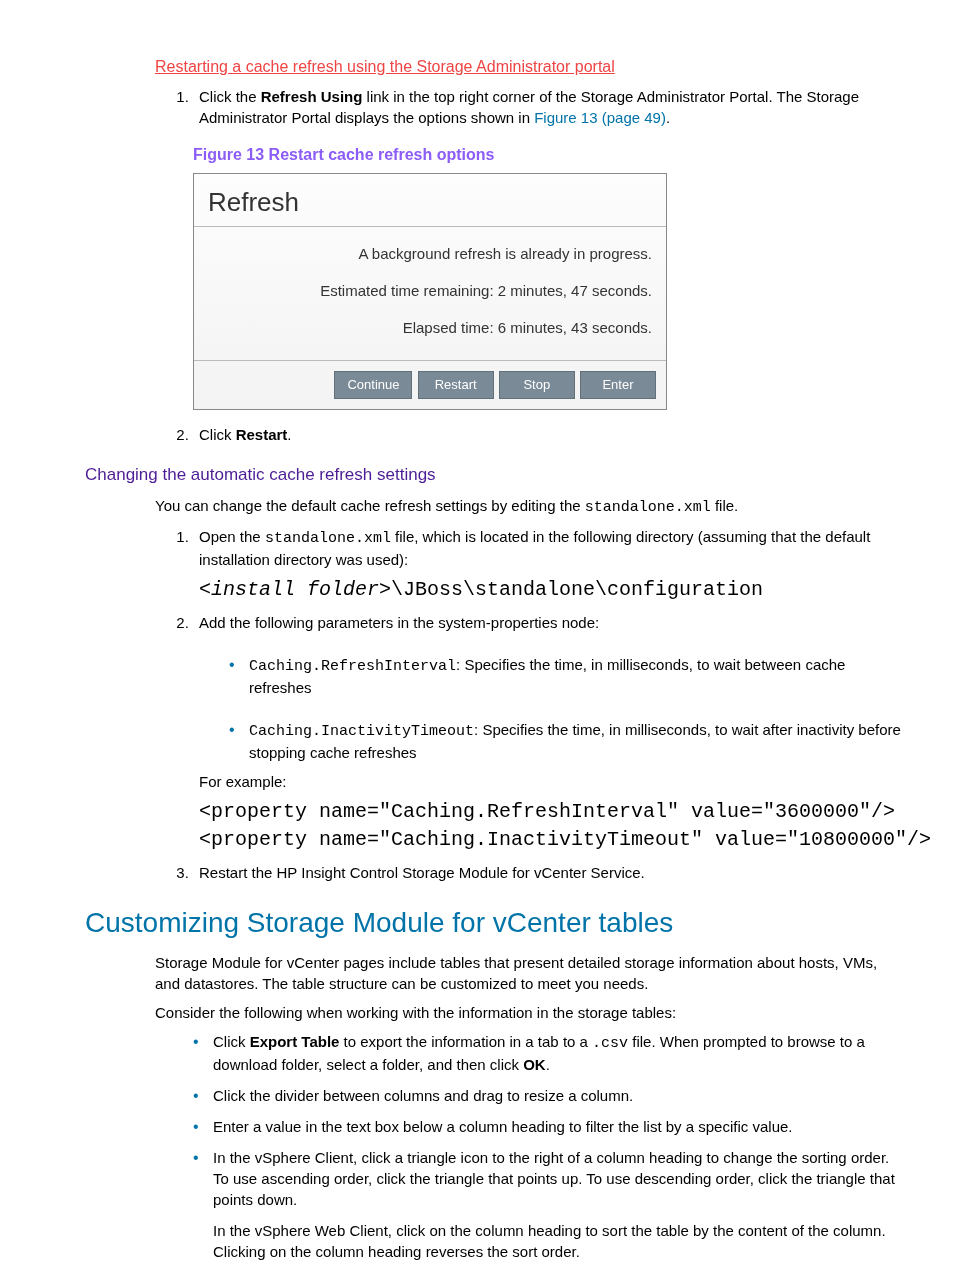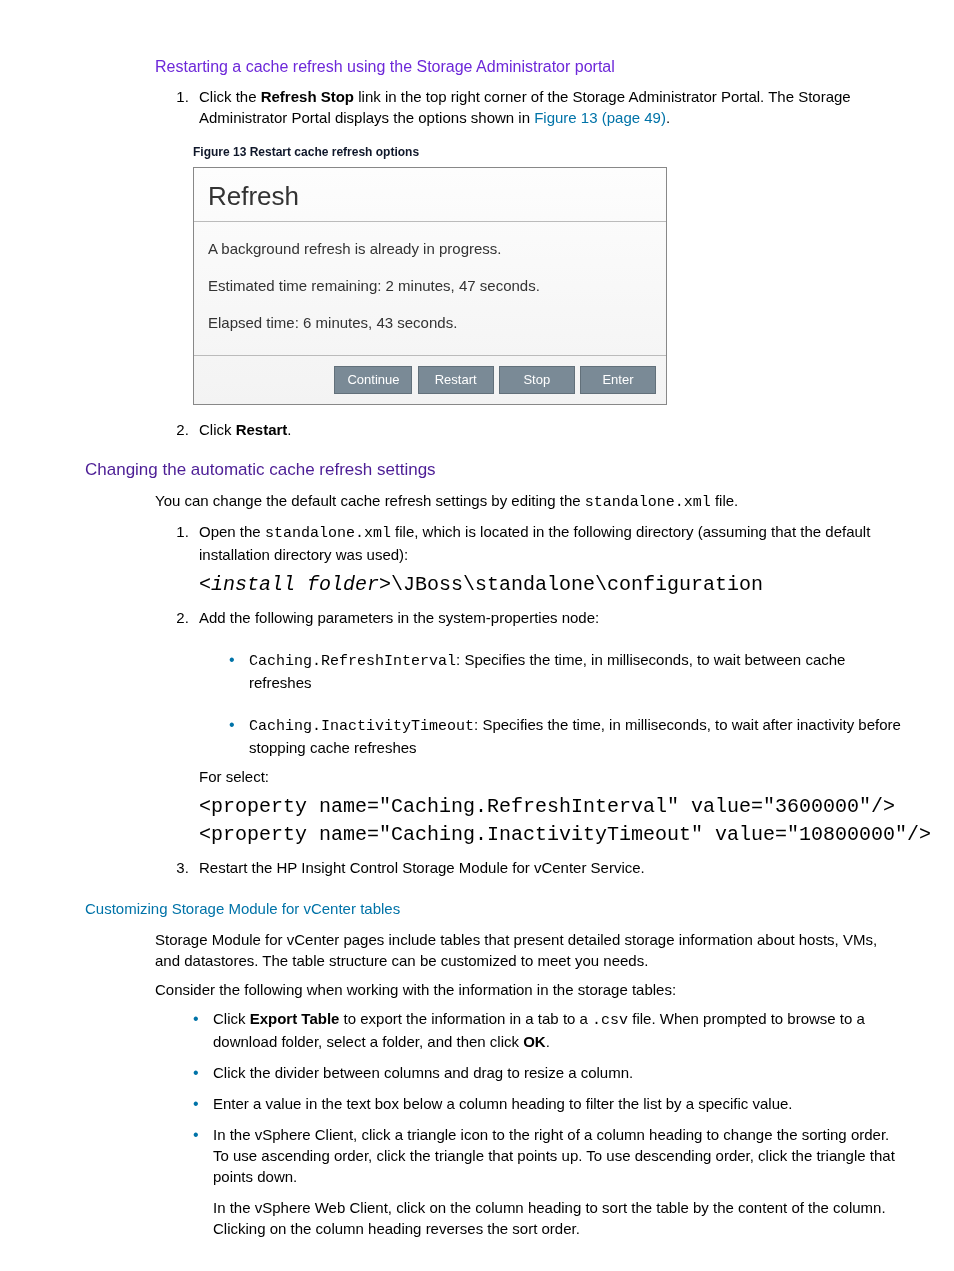--- a/index.html
+++ b/index.html
@@ -6,35 +6,36 @@
     font-family: Arial, Helvetica, sans-serif;
     font-size: 15px;
     line-height: 1.4;
     color: #000;
     margin: 0;
     padding: 50px 50px 30px 85px;
     width: 954px;
     box-sizing: border-box;
   }
   .heading4 {
-    color: #6d28d9;
+    color: #ef4444;
     font-size: 16px;
     font-weight: normal;
     margin: 6px 0 8px 0;
     padding-left: 70px;
+    text-decoration: underline;
   }
   .heading3 {
     color: #4c1d95;
     font-size: 17px;
     font-weight: normal;
     margin: 18px 0 8px 0;
   }
   .heading2 {
     color: #0073a8;
-    font-size: 15px;
+    font-size: 28px;
     font-weight: normal;
     margin: 20px 0 10px 0;
   }
   ol.num {
     list-style: decimal;
     padding-left: 108px;
     margin: 6px 0 6px 0;
   }
   ol.num > li {
     padding-left: 6px;
@@ -78,23 +79,23 @@
     font-size: 16px;
   }
   .para-indent {
     padding-left: 70px;
     margin: 6px 0 8px 0;
   }
   .link {
     color: #0073a8;
   }
   .figcaption {
-    color: #0f172a;
+    color: #8b5cf6;
     font-weight: bold;
-    font-size: 12px;
+    font-size: 16px;
     margin: 16px 0 6px 108px;
   }
   .dialog-wrap {
     margin-left: 108px;
     margin-bottom: 14px;
   }
   .dialog {
     width: 472px;
     border: 1px solid #888;
     background: linear-gradient(#fdfdfd, #f3f3f3);
@@ -110,21 +111,22 @@
     border: none;
     border-top: 1px solid #bbb;
     margin: 0;
   }
   .dialog-body {
     padding: 16px 14px 6px 14px;
     color: #333;
     font-size: 15px;
   }
   .dialog-body p {
-    margin: 0 0 16px 0;
+    margin: 0 0 16px 12px;
+    text-align: right;
   }
   .dialog-buttons {
     border-top: 1px solid #bbb;
     padding: 10px 10px 10px 10px;
     text-align: right;
   }
   .dlg-btn {
     display: inline-block;
     background: #7a8a96;
     color: #fff;
@@ -157,21 +159,21 @@
     padding-right: 0px;
   }
 </style>
 </head>
 <body>
 
 <div class="heading4">Restarting a cache refresh using the Storage Administrator portal</div>
 
 <ol class="num">
   <li>
-    <span>Click the </span><b>Refresh Stop</b><span> link in the top right corner of the Storage Administrator Portal. The Storage Administrator Portal displays the options shown in </span><span class="link">Figure 13 (page 49)</span><span>.</span>
+    <span>Click the </span><b>Refresh Using</b><span> link in the top right corner of the Storage Administrator Portal. The Storage Administrator Portal displays the options shown in </span><span class="link">Figure 13 (page 49)</span><span>.</span>
   </li>
 </ol>
 
 <div class="figcaption">Figure 13 Restart cache refresh options</div>
 
 <div class="dialog-wrap">
   <div class="dialog">
     <div class="dialog-title">Refresh</div>
     <hr class="dialog-sep">
     <div class="dialog-body">
@@ -204,21 +206,21 @@
   <li>
     <span>Open the </span><code>standalone.xml</code><span> file, which is located in the following directory (assuming that the default installation directory was used):</span>
     <div class="codeblock sub-indent"><i>&lt;install folder&gt;</i><span>\JBoss\standalone\configuration</span></div>
   </li>
   <li>
     <span>Add the following parameters in the system-properties node:</span>
     <ul class="sub-bullets">
       <li><code>Caching.RefreshInterval</code><span>: Specifies the time, in milliseconds, to wait between cache refreshes</span></li>
       <li><code>Caching.InactivityTimeout</code><span>: Specifies the time, in milliseconds, to wait after inactivity before stopping cache refreshes</span></li>
     </ul>
-    <div class="sub-indent">For select:</div>
+    <div class="sub-indent">For example:</div>
     <div class="codeblock sub-indent">&lt;property name="Caching.RefreshInterval" value="3600000"/&gt;
 &lt;property name="Caching.InactivityTimeout" value="10800000"/&gt;</div>
   </li>
   <li>Restart the HP Insight Control Storage Module for vCenter Service.</li>
 </ol>
 
 <div class="heading2">Customizing Storage Module for vCenter tables</div>
 
 <div class="para-indent">Storage Module for vCenter pages include tables that present detailed storage information about hosts, VMs, and datastores. The table structure can be customized to meet you needs.</div>
 <div class="para-indent">Consider the following when working with the information in the storage tables:</div>

